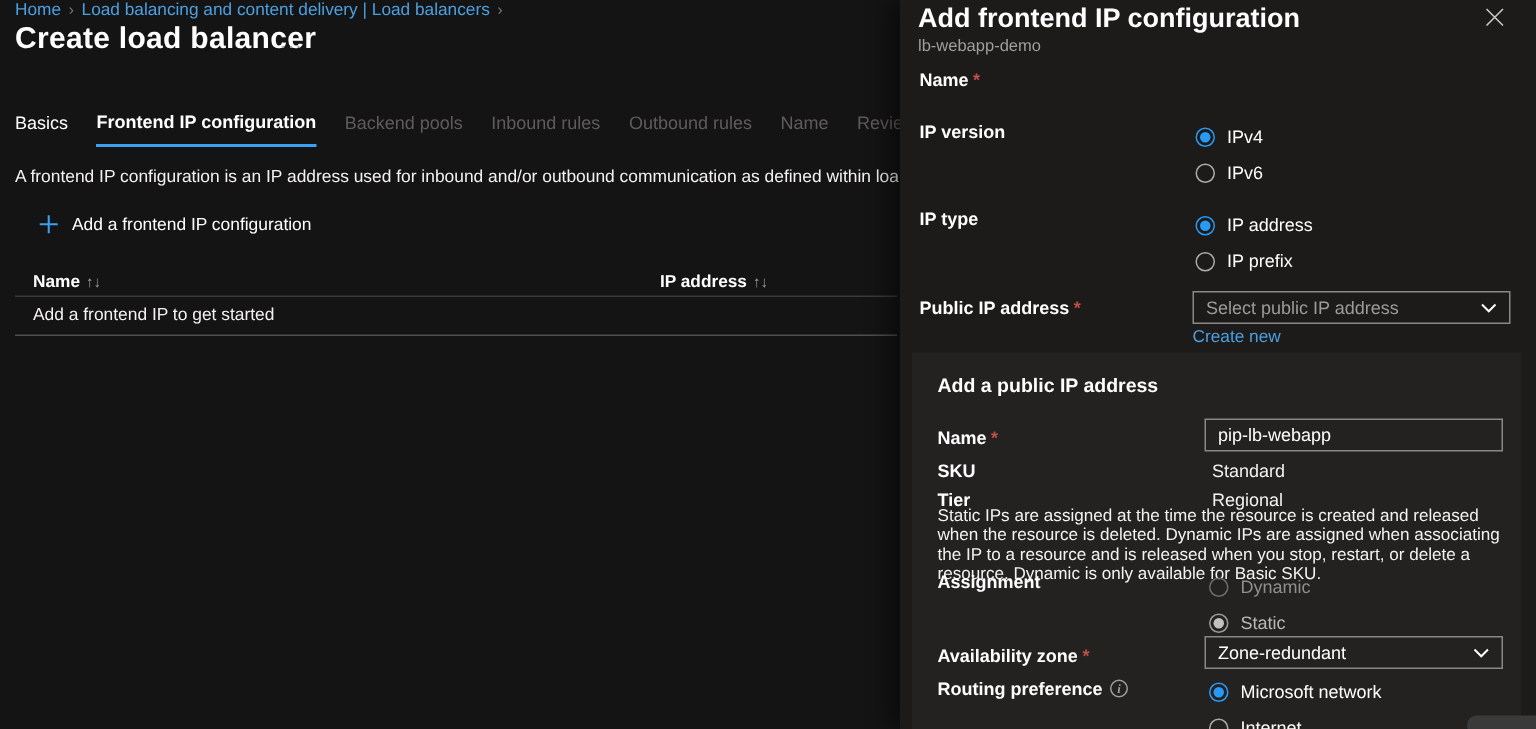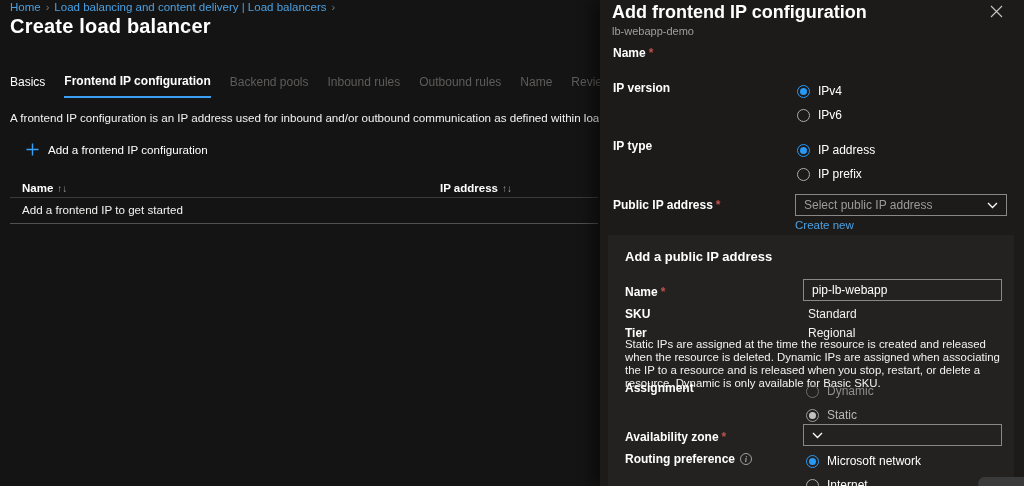--- a/index.html
+++ b/index.html
@@ -200,20 +200,21 @@
       </div>
       <div class="opt" style="top:173px;">
         <span class="radio selected-gray"></span>
         <span class="opt-label dim2">Static</span>
       </div>
 
       <div class="abs field-label" style="top:195px;">
         <span>Availability zone</span><span class="req">*</span>
       </div>
       <div class="select" style="top:189px;">
+        <span class="value">Zone-redundant</span>
         <svg width="11" height="7" viewBox="0 0 11 7">
           <path d="M1 1 L5.5 5.5 L10 1" stroke="#ffffff" stroke-width="1.3" fill="none"></path>
         </svg>
       </div>
 
       <div class="abs field-label label-flex" style="top:217px;">
         <span>Routing preference</span>
         <span class="info"></span>
       </div>
       <div class="opt" style="top:219px;">

